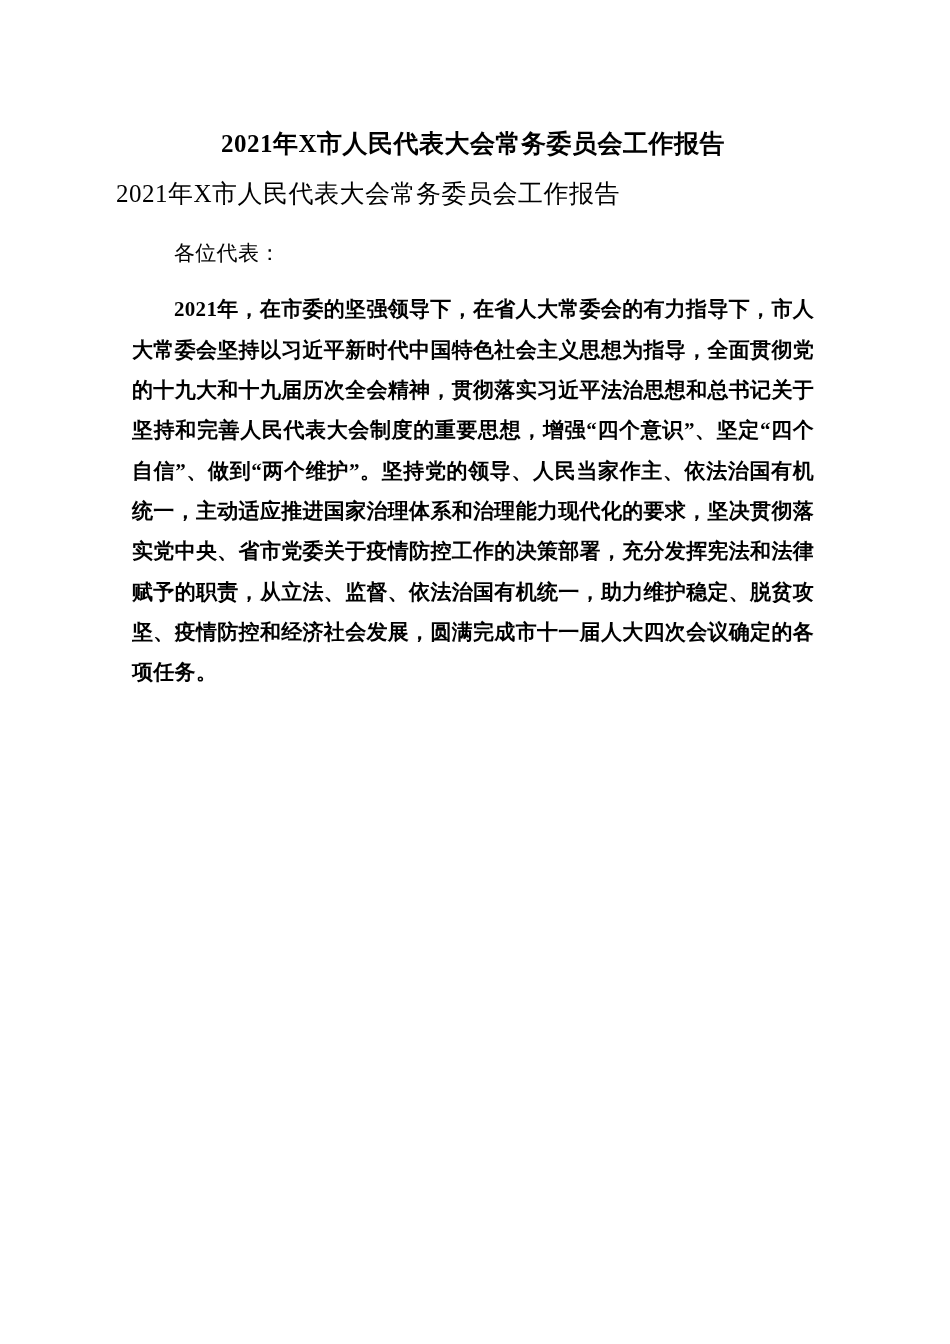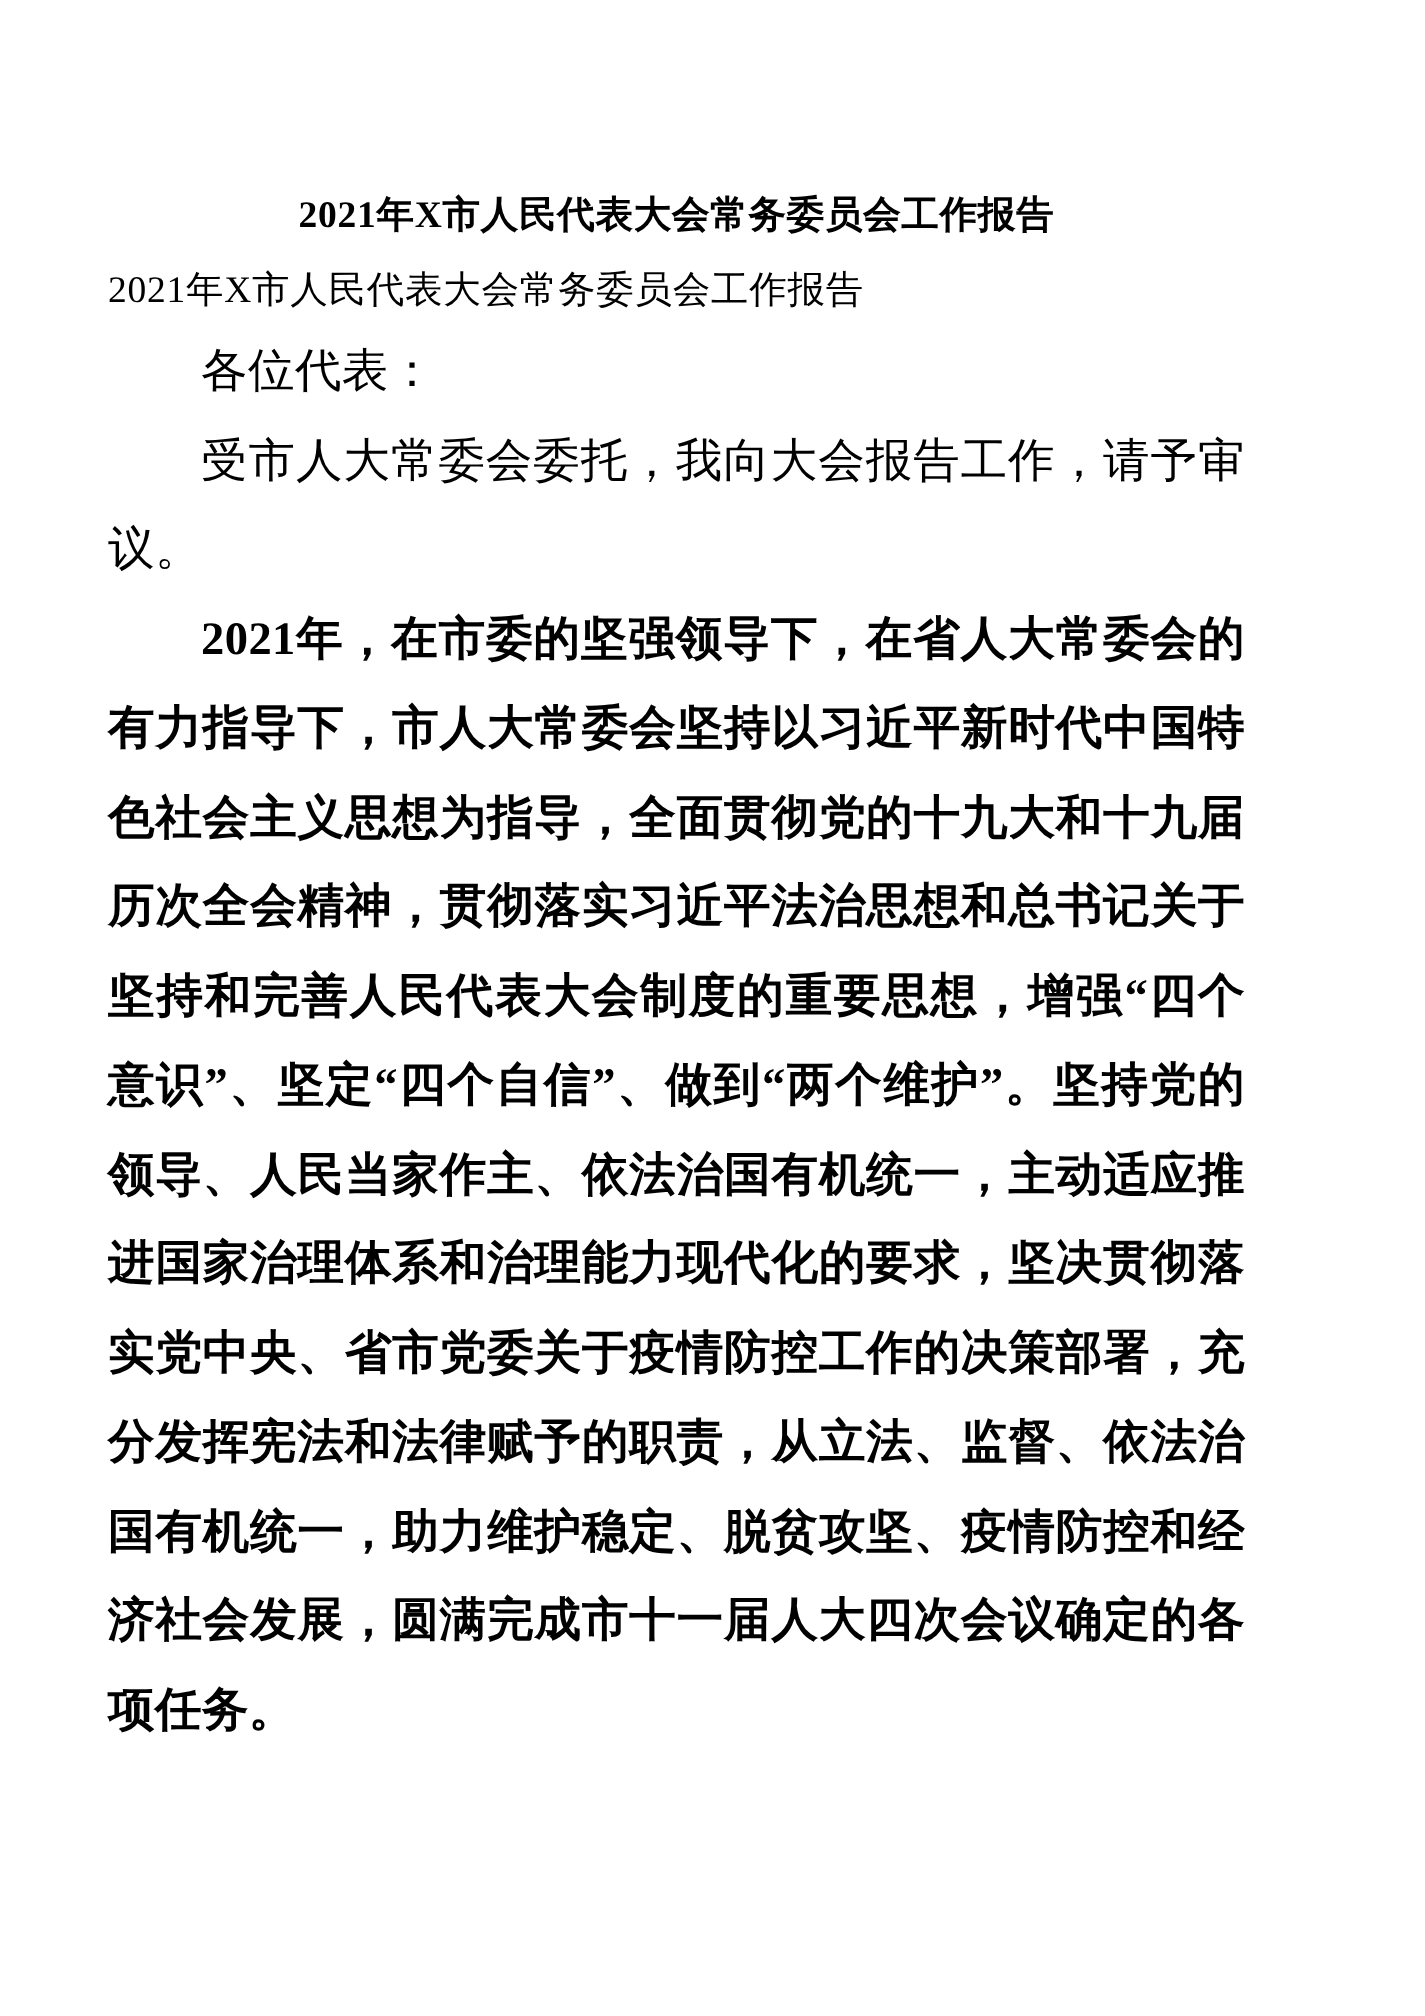--- a/index.html
+++ b/index.html
@@ -11,61 +11,60 @@
     width: 950px;
     height: 1344px;
     font-family: "Liberation Serif", "DejaVu Serif", serif;
     color: #000000;
     overflow: hidden;
   }
   .page {
     width: 950px;
     height: 1344px;
     box-sizing: border-box;
-    padding: 120px 120px 40px 72px;
+    padding: 120px 120px 40px 116px;
     position: relative;
   }
   .doc-title {
     font-size: 25px;
     line-height: 1.9;
     text-align: center;
     font-weight: normal;
     letter-spacing: 0.5px;
     margin: 0 0 2px 0;
   }
   .heading-line {
     font-size: 25px;
     line-height: 1.9;
     text-align: left;
     letter-spacing: 0.5px;
     margin: 0;
   }
   .para {
-    font-size: 31px;
+    font-size: 21px;
     line-height: 1.92;
     text-align: justify;
     text-justify: inter-ideograph;
     letter-spacing: 0.3px;
-    margin: 0;
+    margin: 16px;
     text-indent: 2em;
   }
   .bold {
     font-weight: bold;
   }
 </style>
 </head>
 <body>
 
 <div class="page">
 
   <div class="doc-title bold">2021年X市人民代表大会常务委员会工作报告</div>
 
   <div class="heading-line">2021年X市人民代表大会常务委员会工作报告</div>
 
   <div class="para">各位代表：</div>
 
-  <div class="para">受市人大常委会委托，我向大会报告工作，请予审议。</div>
 
 
   <div class="para bold">2021年，在市委的坚强领导下，在省人大常委会的有力指导下，市人大常委会坚持以习近平新时代中国特色社会主义思想为指导，全面贯彻党的十九大和十九届历次全会精神，贯彻落实习近平法治思想和总书记关于坚持和完善人民代表大会制度的重要思想，增强“四个意识”、坚定“四个自信”、做到“两个维护”。坚持党的领导、人民当家作主、依法治国有机统一，主动适应推进国家治理体系和治理能力现代化的要求，坚决贯彻落实党中央、省市党委关于疫情防控工作的决策部署，充分发挥宪法和法律赋予的职责，从立法、监督、依法治国有机统一，助力维护稳定、脱贫攻坚、疫情防控和经济社会发展，圆满完成市十一届人大四次会议确定的各项任务。</div>
 
 
 </div>
 
 </body></html>

